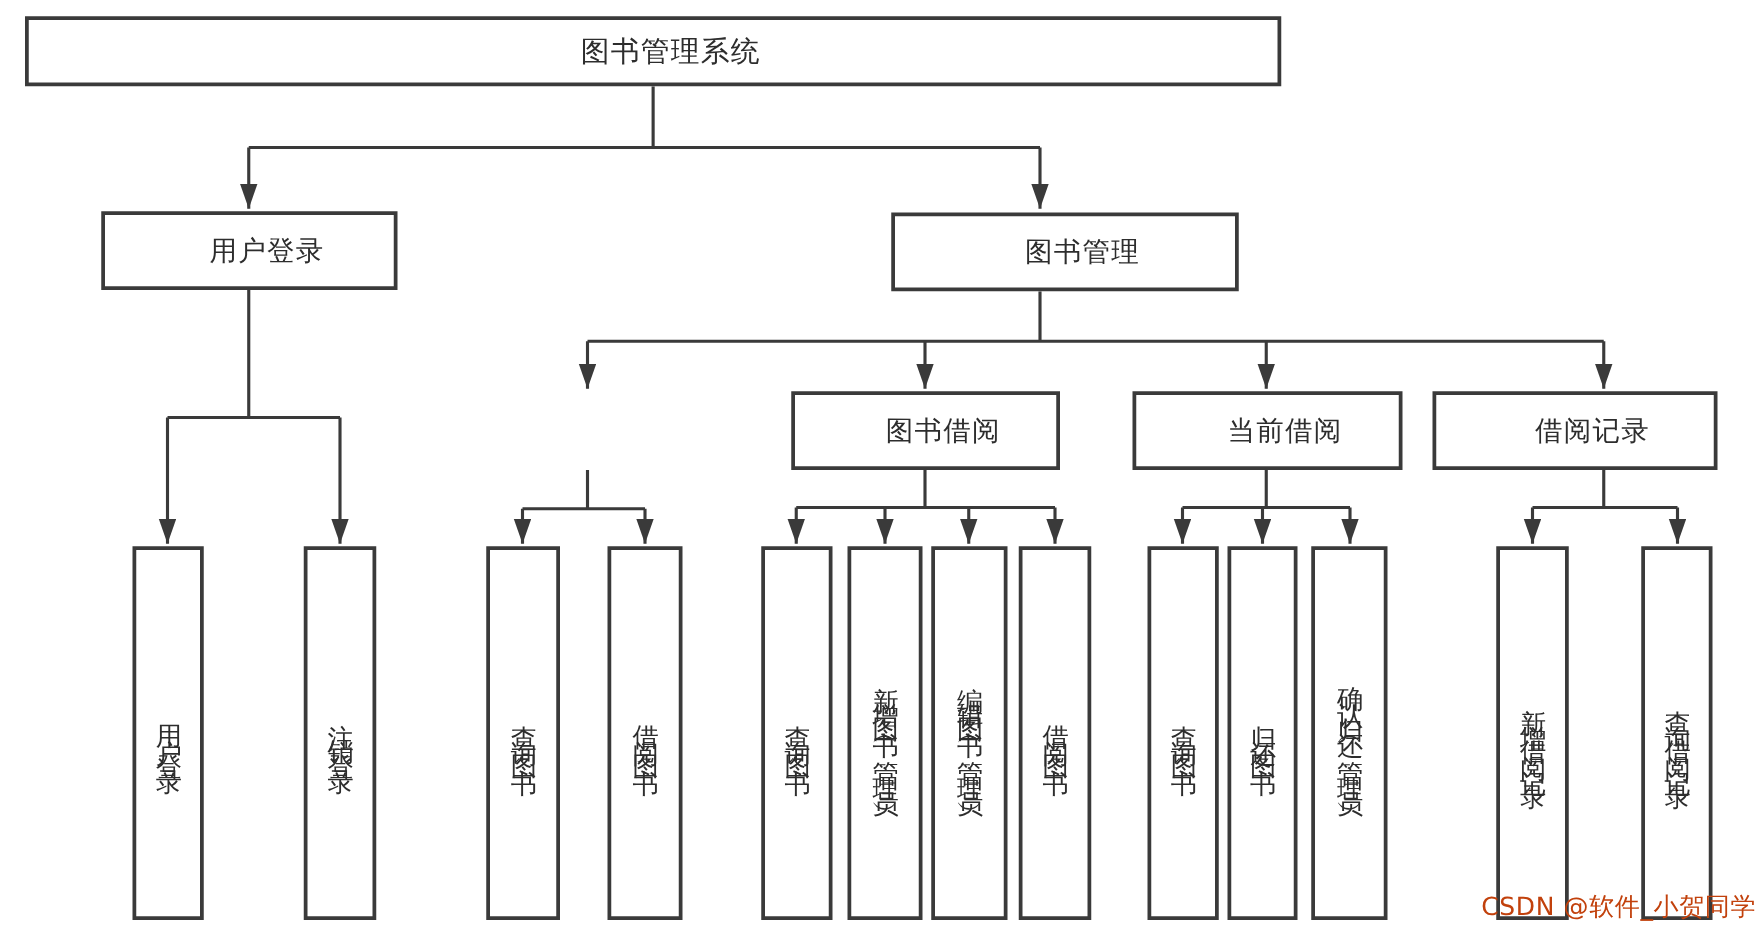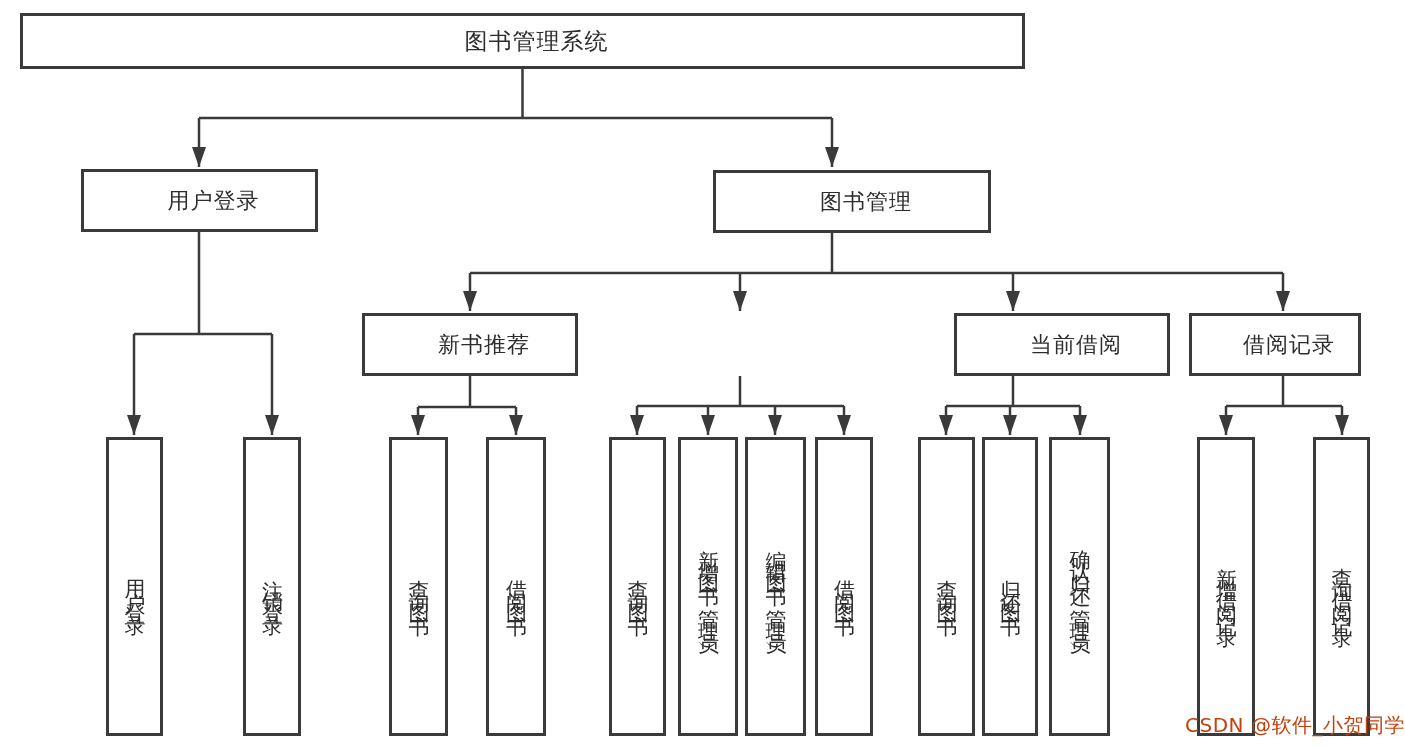--- a/index.html
+++ b/index.html
@@ -30,22 +30,22 @@
     white-space:nowrap;
   }
   
   .n-root{left:20px;top:13px;width:1005px;height:56px;}
   
   .n-user-login{left:81px;top:169px;width:237px;height:63px;}
   .n-book-mgmt{left:713px;top:170px;width:278px;height:63px;}
   
   .n-new-book{left:362px;top:313px;width:216px;height:63px;}
   .n-book-borrow{left:633px;top:313px;width:215px;height:63px;}
-  .n-current-borrow{left:906px;top:313px;width:216px;height:63px;margin-left:48px;}
-  .n-borrow-record{left:1189px;top:313px;width:172px;height:63px;}
+  .n-current-borrow{left:906px;top:313px;width:216px;height:63px;}
+  .n-borrow-record{left:1146px;top:313px;width:228px;height:63px;}
   
   .l-user-login{left:106px;width:57px;}
   .l-logout{left:243px;width:58px;}
   .l-query-rec{left:389px;width:59px;}
   .l-borrow-rec{left:486px;width:60px;}
   .l-query-bb{left:609px;width:57px;}
   .l-add-book{left:678px;width:60px;}
   .l-edit-book{left:745px;width:61px;}
   .l-borrow-bb{left:815px;width:58px;}
   .l-query-cb{left:918px;width:57px;}
@@ -111,21 +111,21 @@
         <path d="M1342,406 L1342,435" marker-end="url(#arrow)"></path>
       </g>
     </g>
   </svg>
 
   <div class="hbox root n-root">图书管理系统</div>
 
   <div class="hbox n-user-login">用户登录</div>
   <div class="hbox n-book-mgmt">图书管理</div>
 
-  <div class="hbox n-new-book">新书推荐</div>
+  <div class="hbox n-book-borrow">图书借阅</div>
   <div class="hbox n-current-borrow">当前借阅</div>
   <div class="hbox n-borrow-record">借阅记录</div>
 
   <div class="vbox l-user-login">
     <span class="vtext">用户登录</span>
   </div>
   <div class="vbox l-logout">
     <span class="vtext">注销登录</span>
   </div>
 

